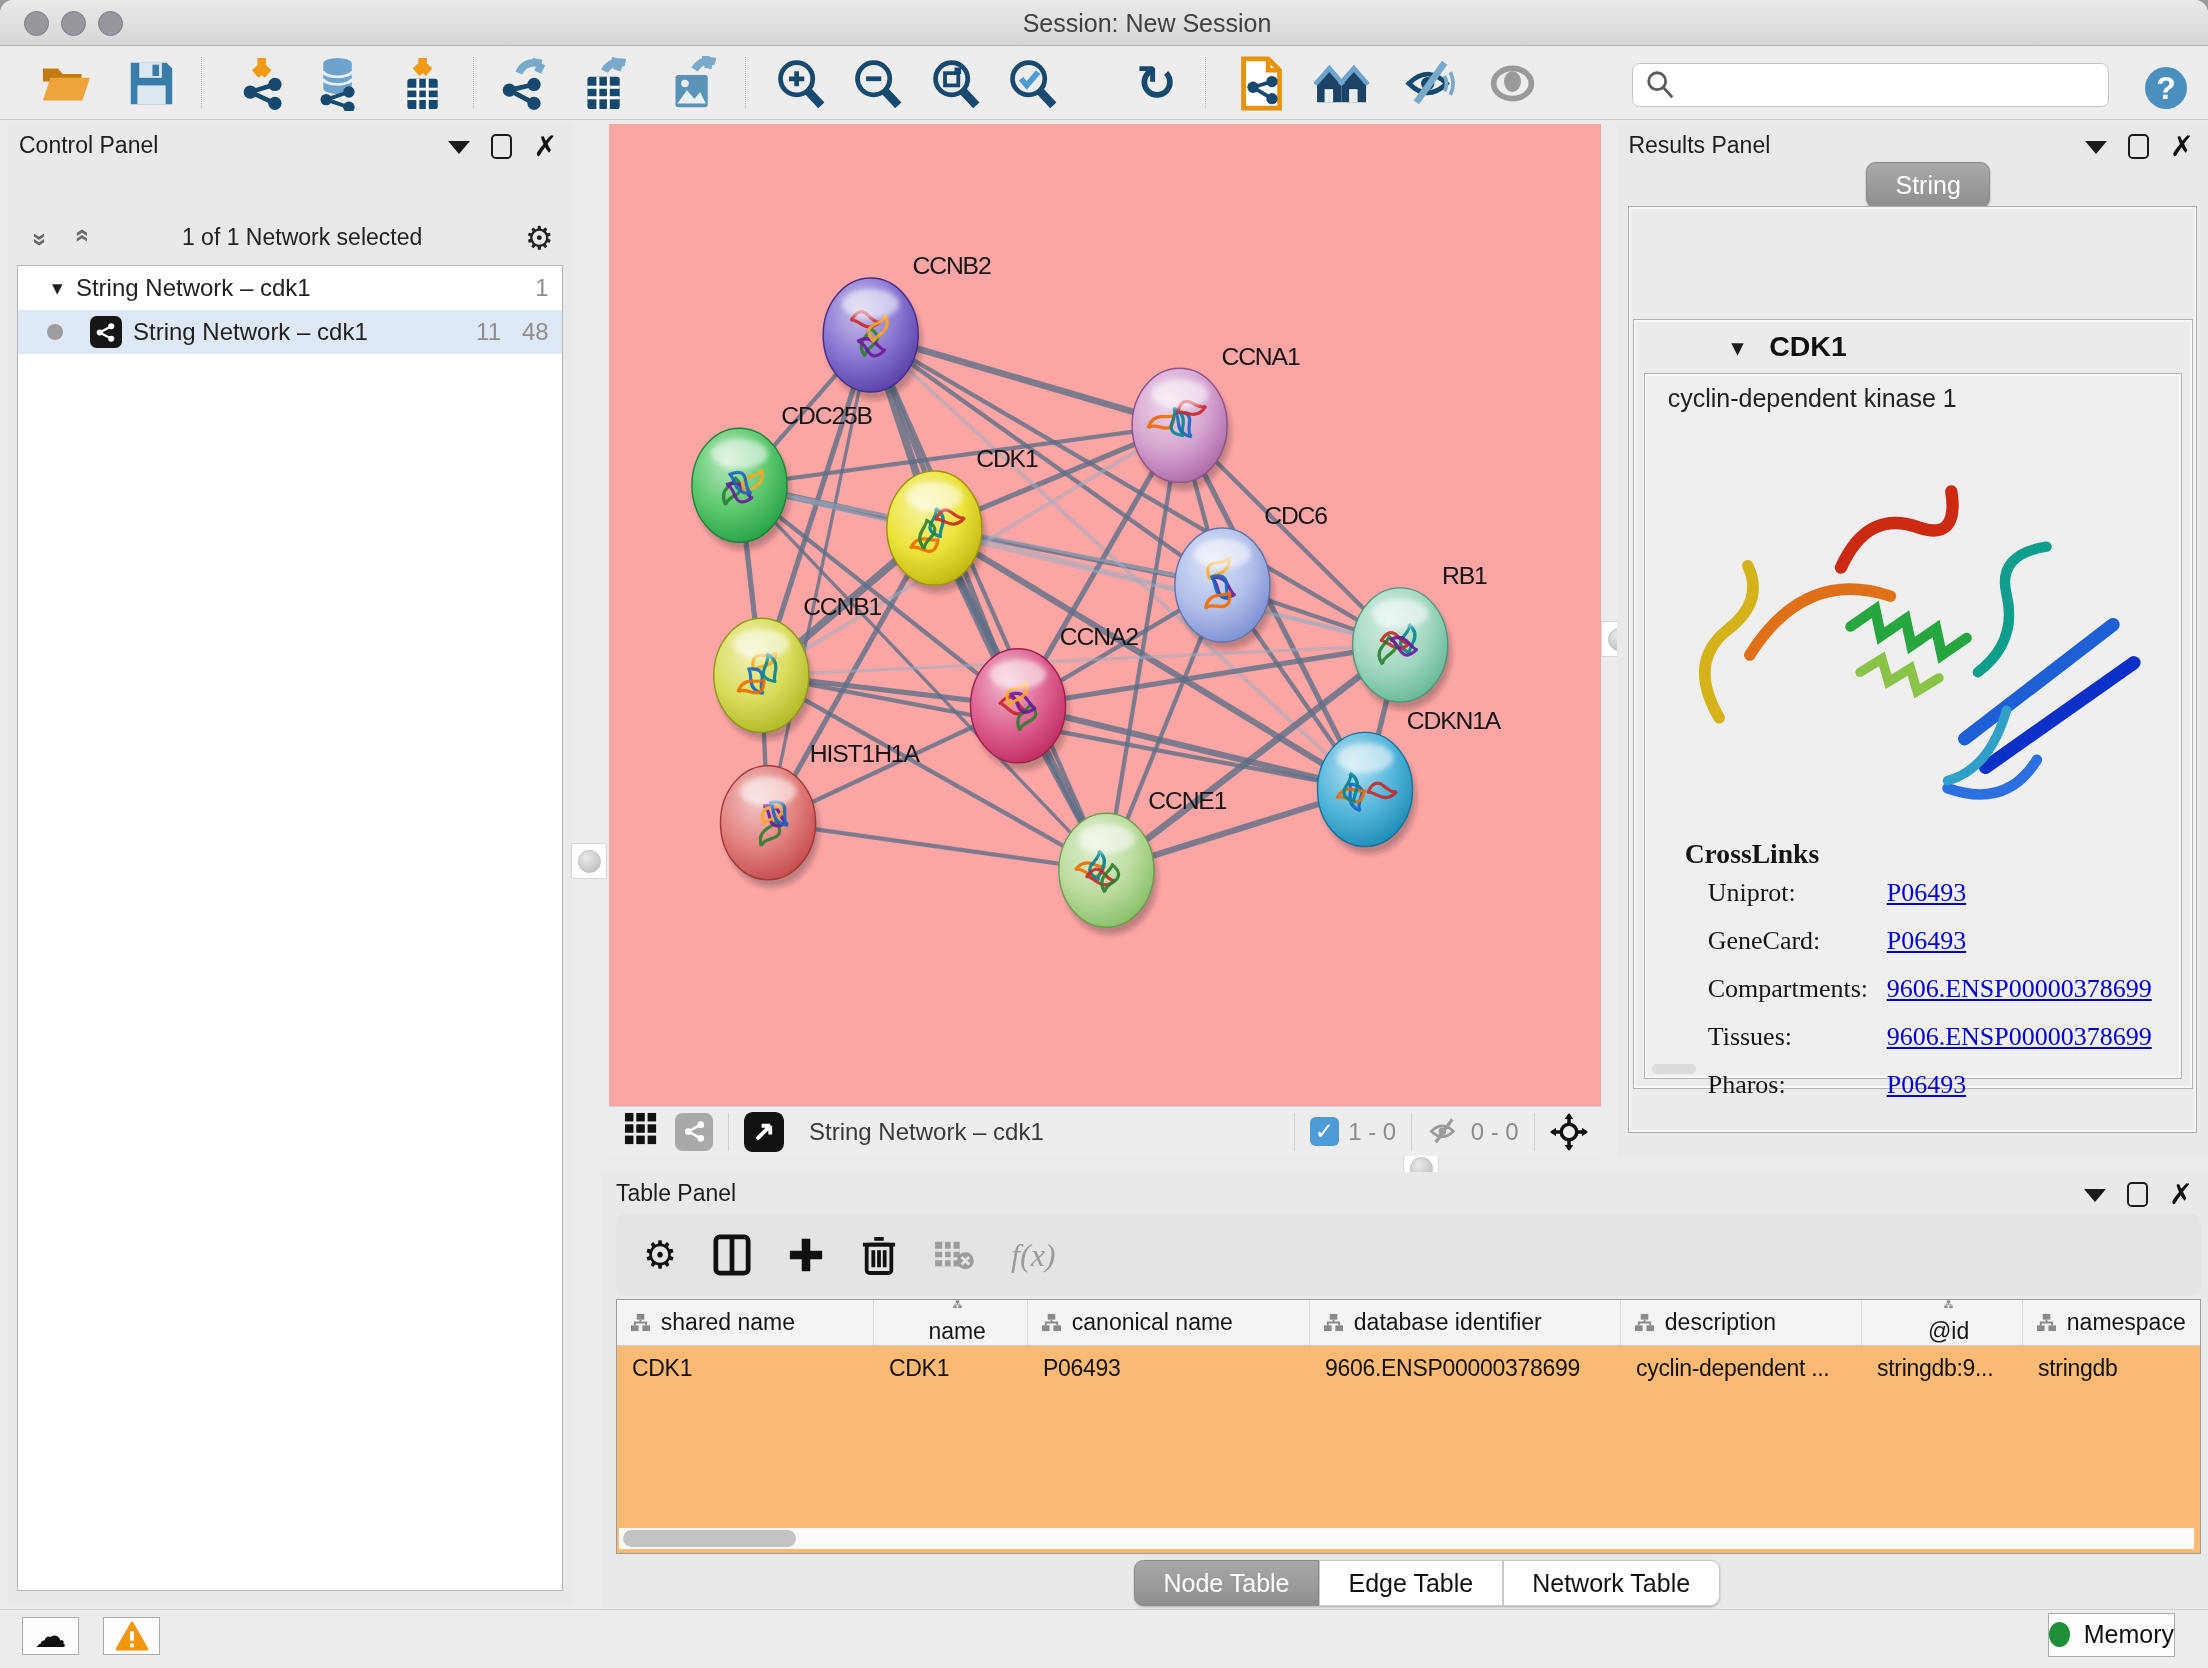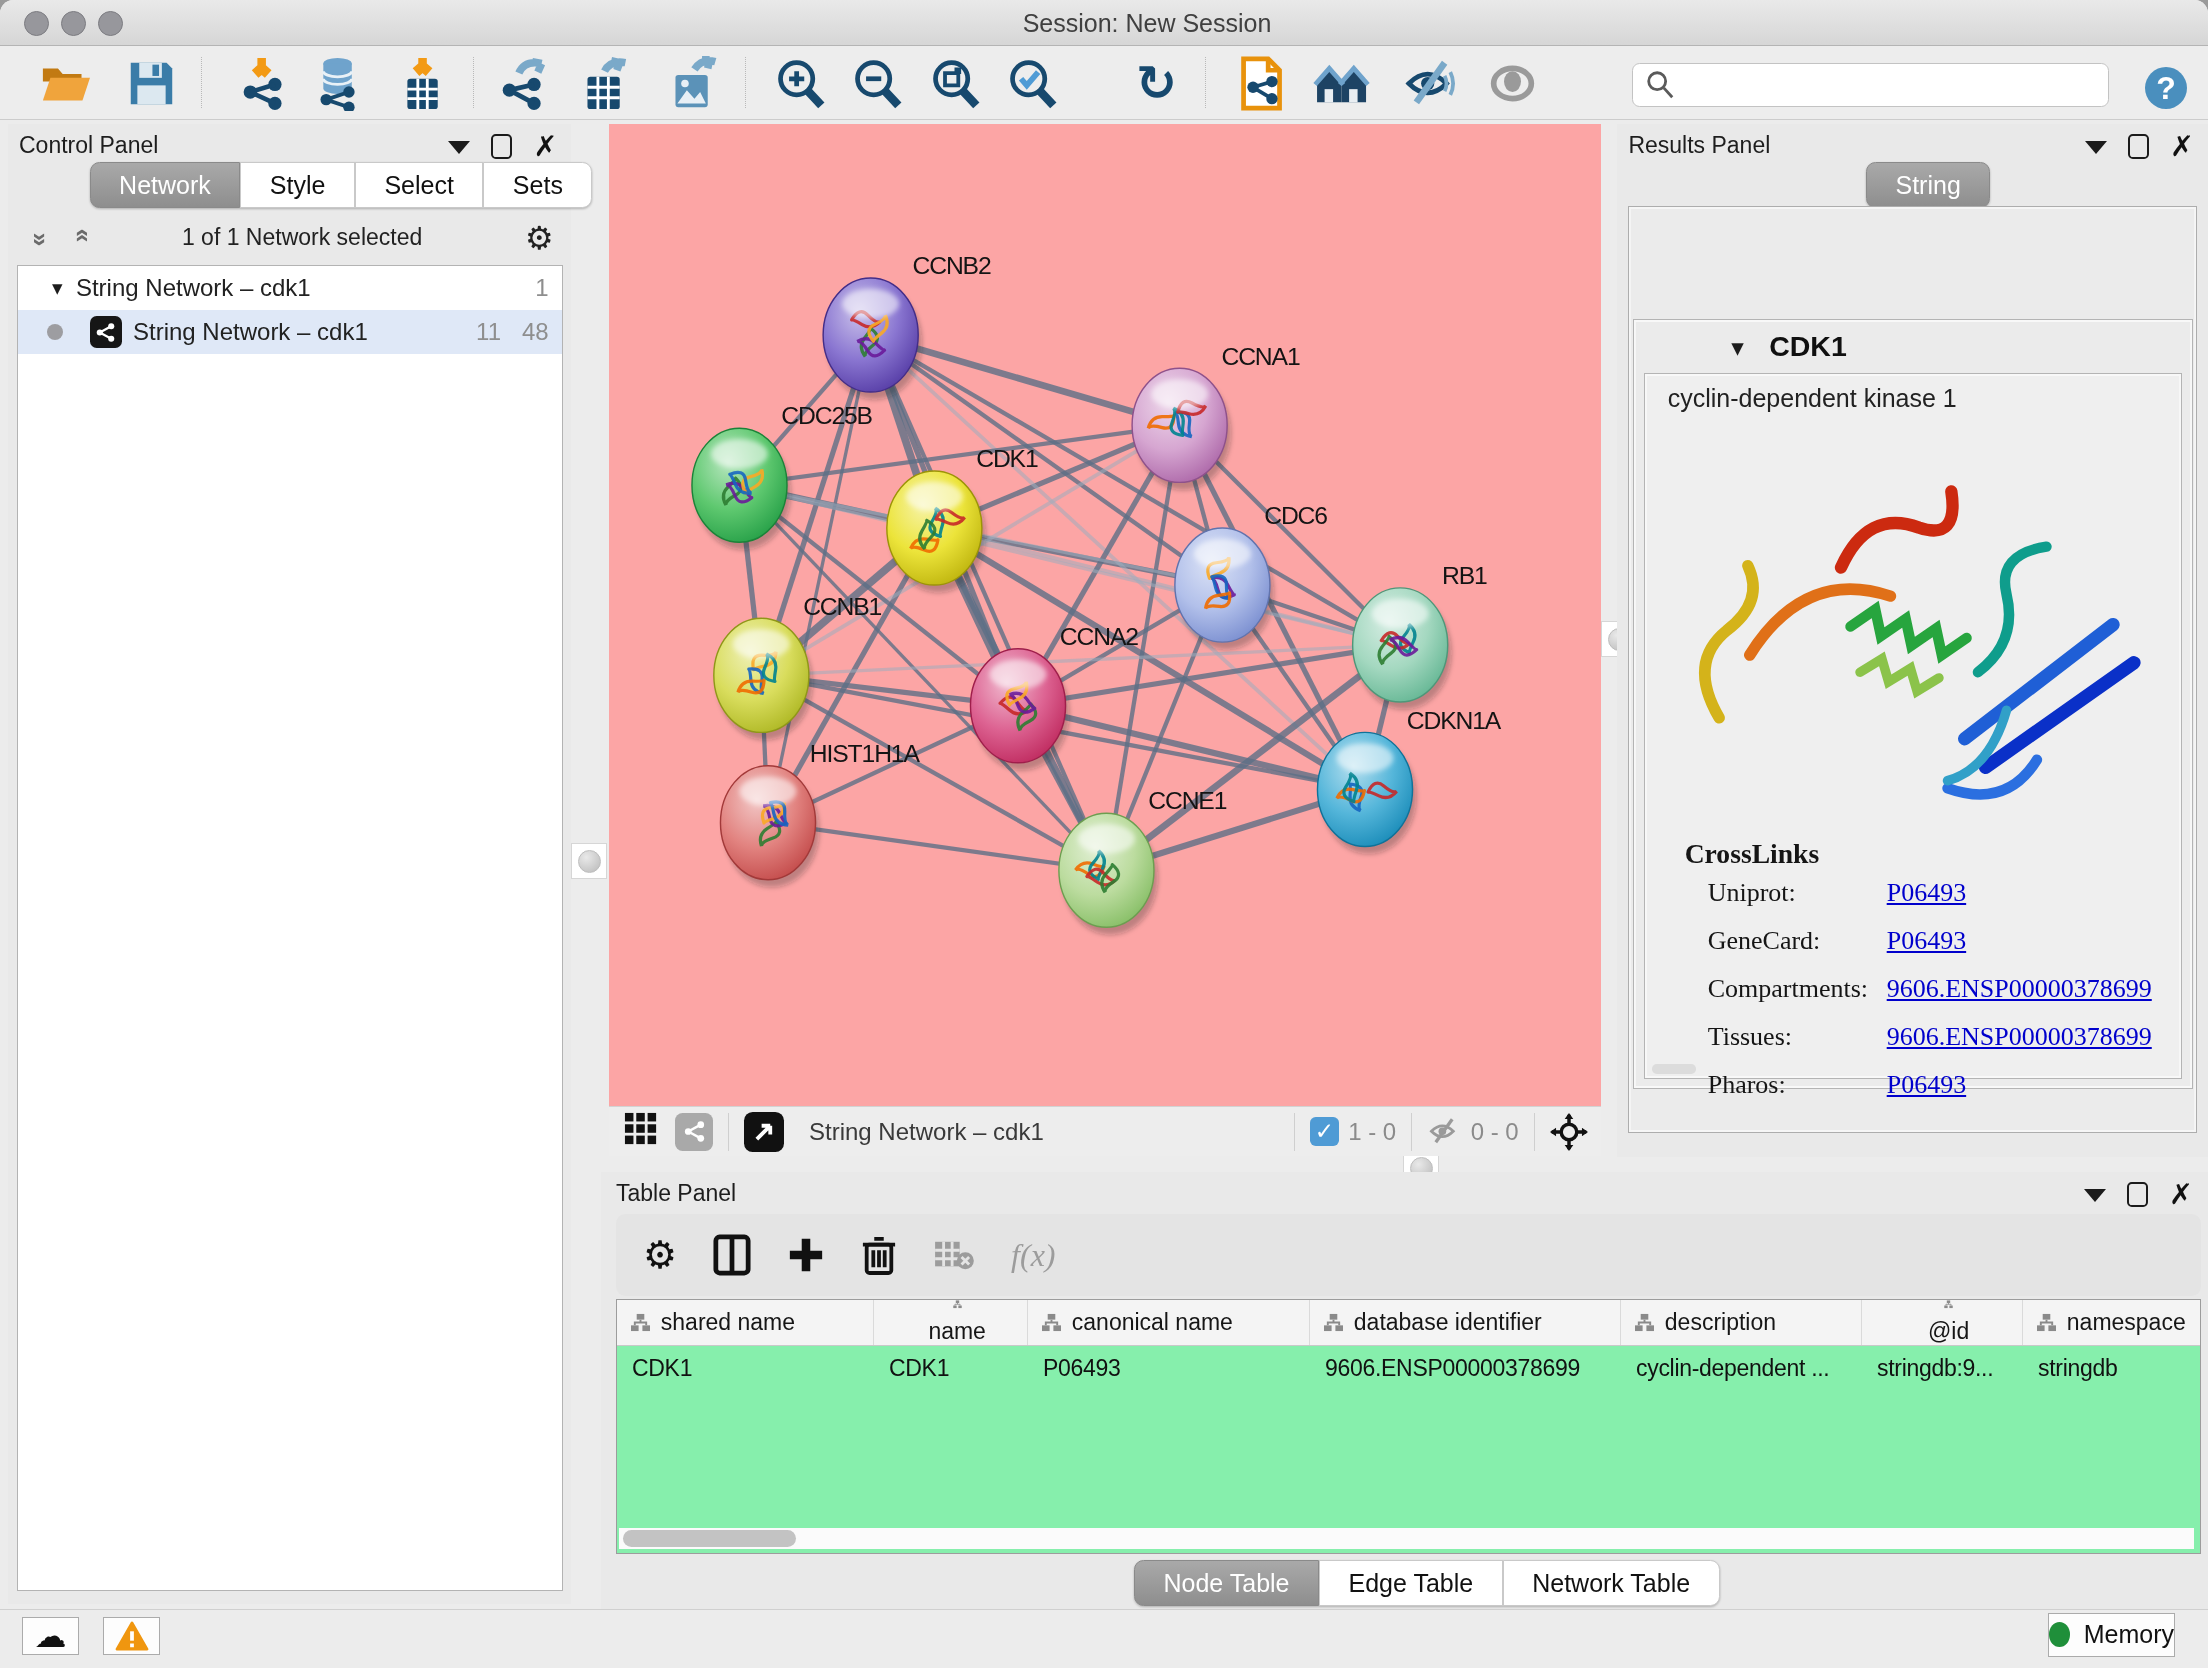--- a/index.html
+++ b/index.html
@@ -74,21 +74,21 @@
   .subbox{position:absolute;border:1.9px solid #b4b4b4;box-shadow:inset 0 0 0 1.9px #f8f8f8;}
   .btn{background:linear-gradient(#ffffff,#f2f2f2);border:1px solid #bdbdbd;border-radius:9.5px;
     font-size:25px;padding:7.6px 32px;color:#111;box-shadow:0 1px 1px rgba(0,0,0,.18);}
   .gene-head{font-size:28.5px;font-weight:bold;color:#101010;}
   .crossl{font-family:"Liberation Serif","DejaVu Serif",serif;font-size:26px;color:#151515;}
   .crossl a{color:#0000cc;text-decoration:underline;}
   
   .dock-bottom{position:absolute;left:601px;top:1172px;width:1607px;height:438px;background:#e9e9e9;}
   .tp-strip{position:absolute;left:15px;top:42px;width:1585px;height:82px;background:#e4e4e4;
     border-radius:9.5px;display:flex;align-items:center;gap:36px;padding-left:27px;}
-  .tp-table{position:absolute;left:15px;top:127px;width:1585px;height:255px;background:#86efac;
+  .tp-table{position:absolute;left:15px;top:127px;width:1585px;height:255px;background:#fdba74;
     border:1.9px solid #9c9c9c;overflow:hidden;}
   .thead{display:flex;height:46px;background:#f4f4f4;border-bottom:1.9px solid #c9c9c9;}
   .th{display:flex;align-items:center;gap:9.5px;padding-left:13.3px;font-size:23px;color:#161616;
     border-right:1px solid #dadada;overflow:hidden;white-space:nowrap;flex:none;}
   .trowdata{display:flex;height:44px;}
   .td{padding-left:15px;font-size:23px;display:flex;align-items:center;color:#111;
     overflow:hidden;white-space:nowrap;flex:none;letter-spacing:-0.3px;}
   .hscroll{position:absolute;left:1.9px;bottom:3.8px;width:1575px;height:21px;background:#fbfbfb;}
   .hthumb{position:absolute;left:3.8px;top:1.9px;width:173px;height:17px;border-radius:8.6px;background:#c3c3c3;}
   
@@ -261,26 +261,20 @@
     <div class="help-btn">?</div>
   </div>
 
   <div class="dock-left">
     <div class="panel-head" style="left:11.4px;top:7.6px">Control Panel</div>
     <div class="panel-ctl" style="right:13.3px;top:9.5px">
       <div class="pc-min"></div>
       <div class="pc-float"></div>
       <div class="pc-close">✗</div>
     </div>
-    <div class="seg" style="left:82px;top:38px" id="cp-tabs">
-        <div class="tab active">Network</div>
-        <div class="tab">Style</div>
-        <div class="tab">Select</div>
-        <div class="tab">Sets</div>
-      </div>
     <div class="sel-row">
       <span class="chev" style="position:absolute;left:27px;top:9.5px;display:inline-block;transform:rotate(90deg)">»</span>
       <span class="chev" style="position:absolute;left:67px;top:9.5px;display:inline-block;transform:rotate(-90deg)">»</span>
       <span style="position:absolute;left:114px;top:11.4px;width:361px;text-align:center">1 of 1 Network selected</span>
       <span style="position:absolute;right:17px;top:5.7px;font-size:32px">⚙</span>
     </div>
     <div class="tree">
       <div class="trow">
         <span class="disc">▾</span>
         <span>String Network – cdk1</span>

